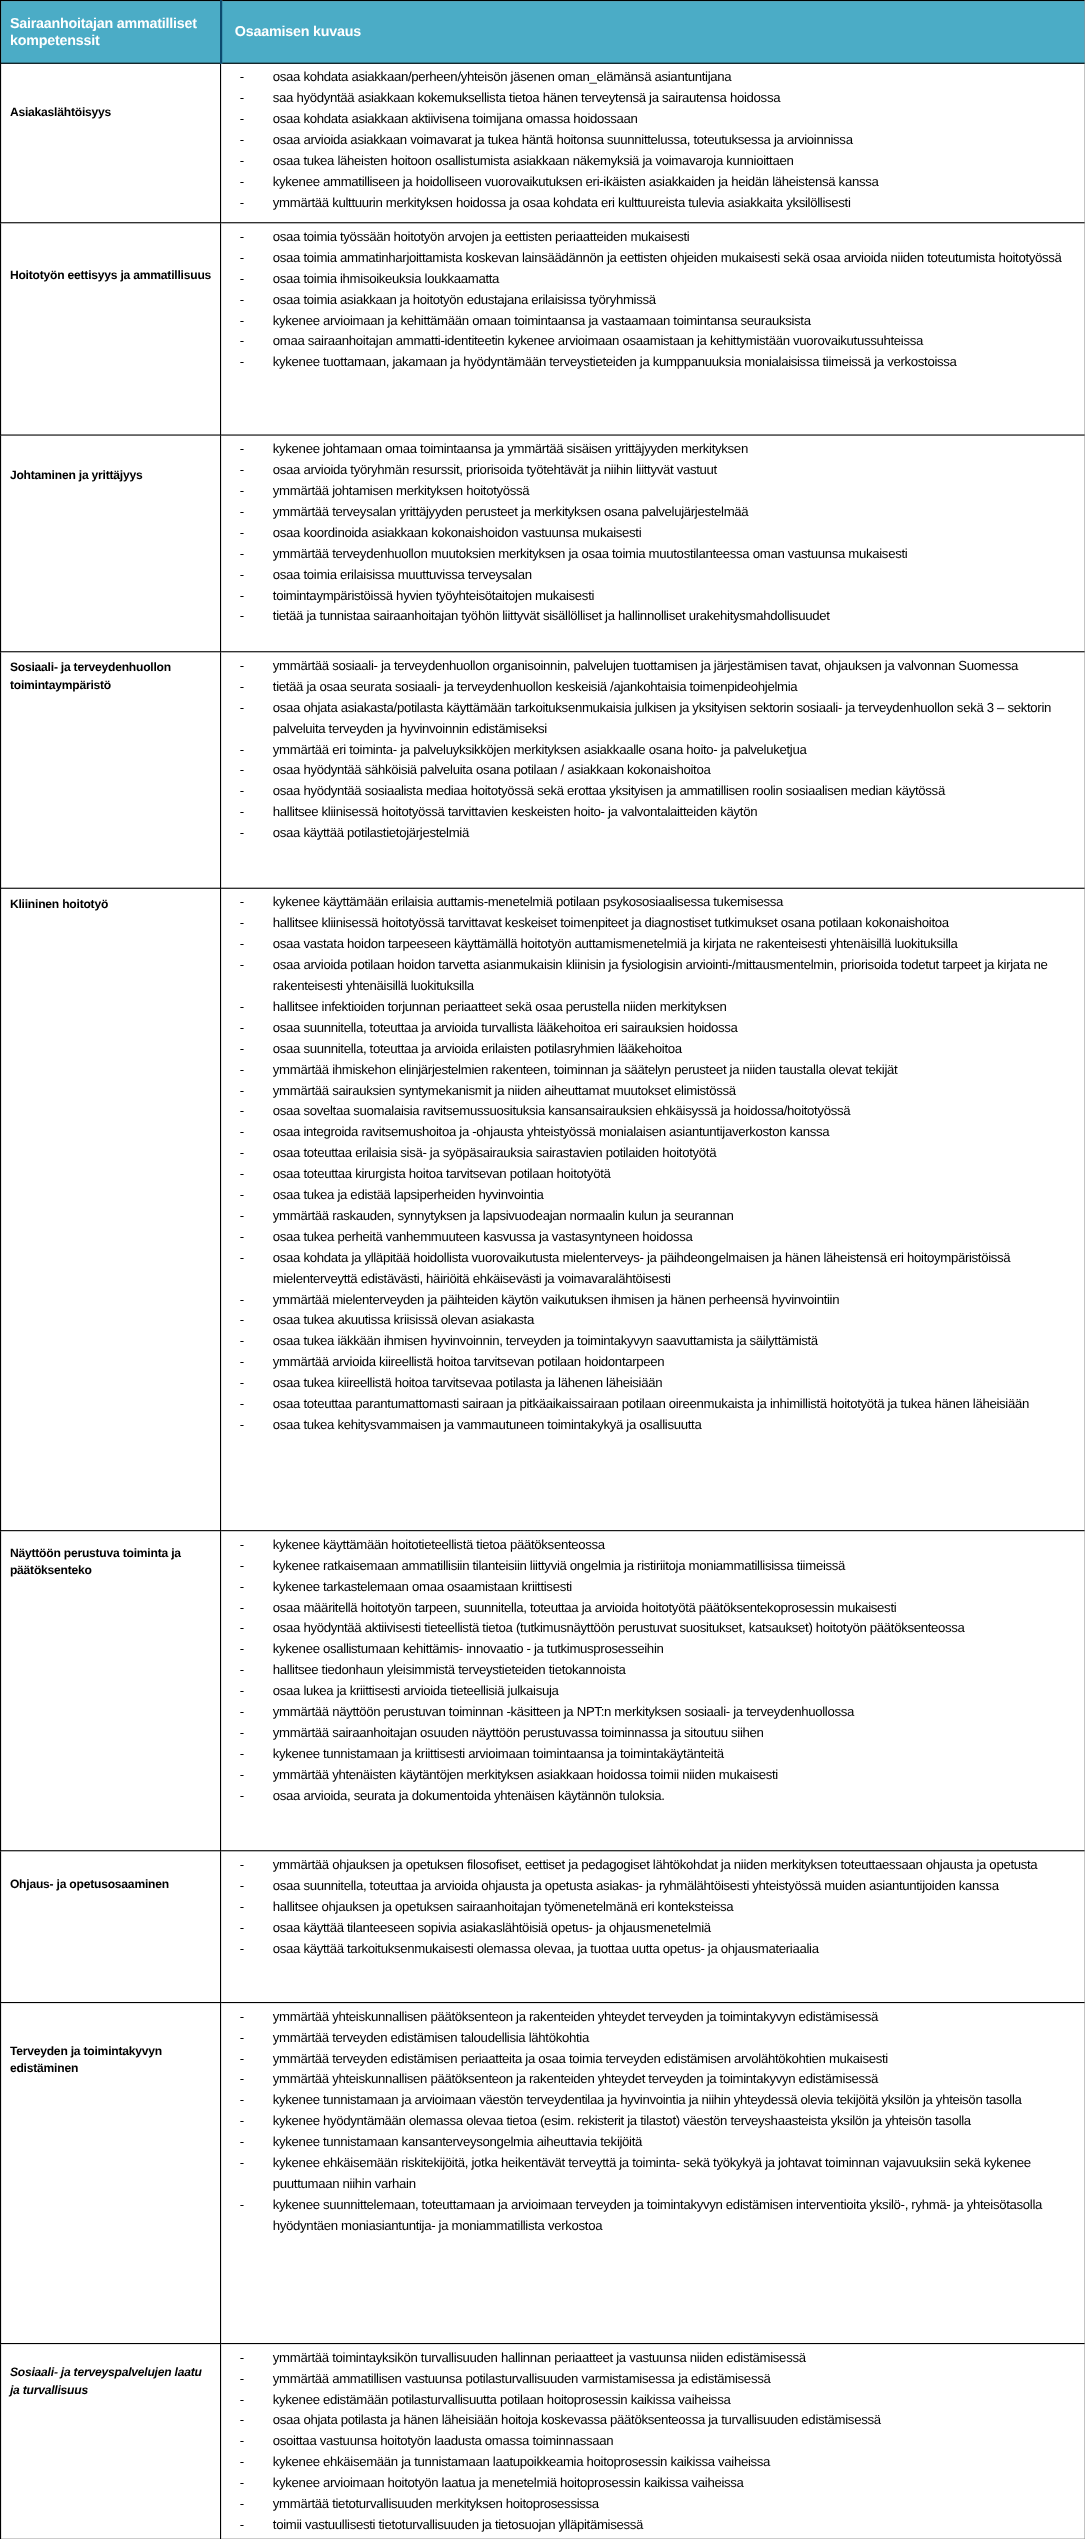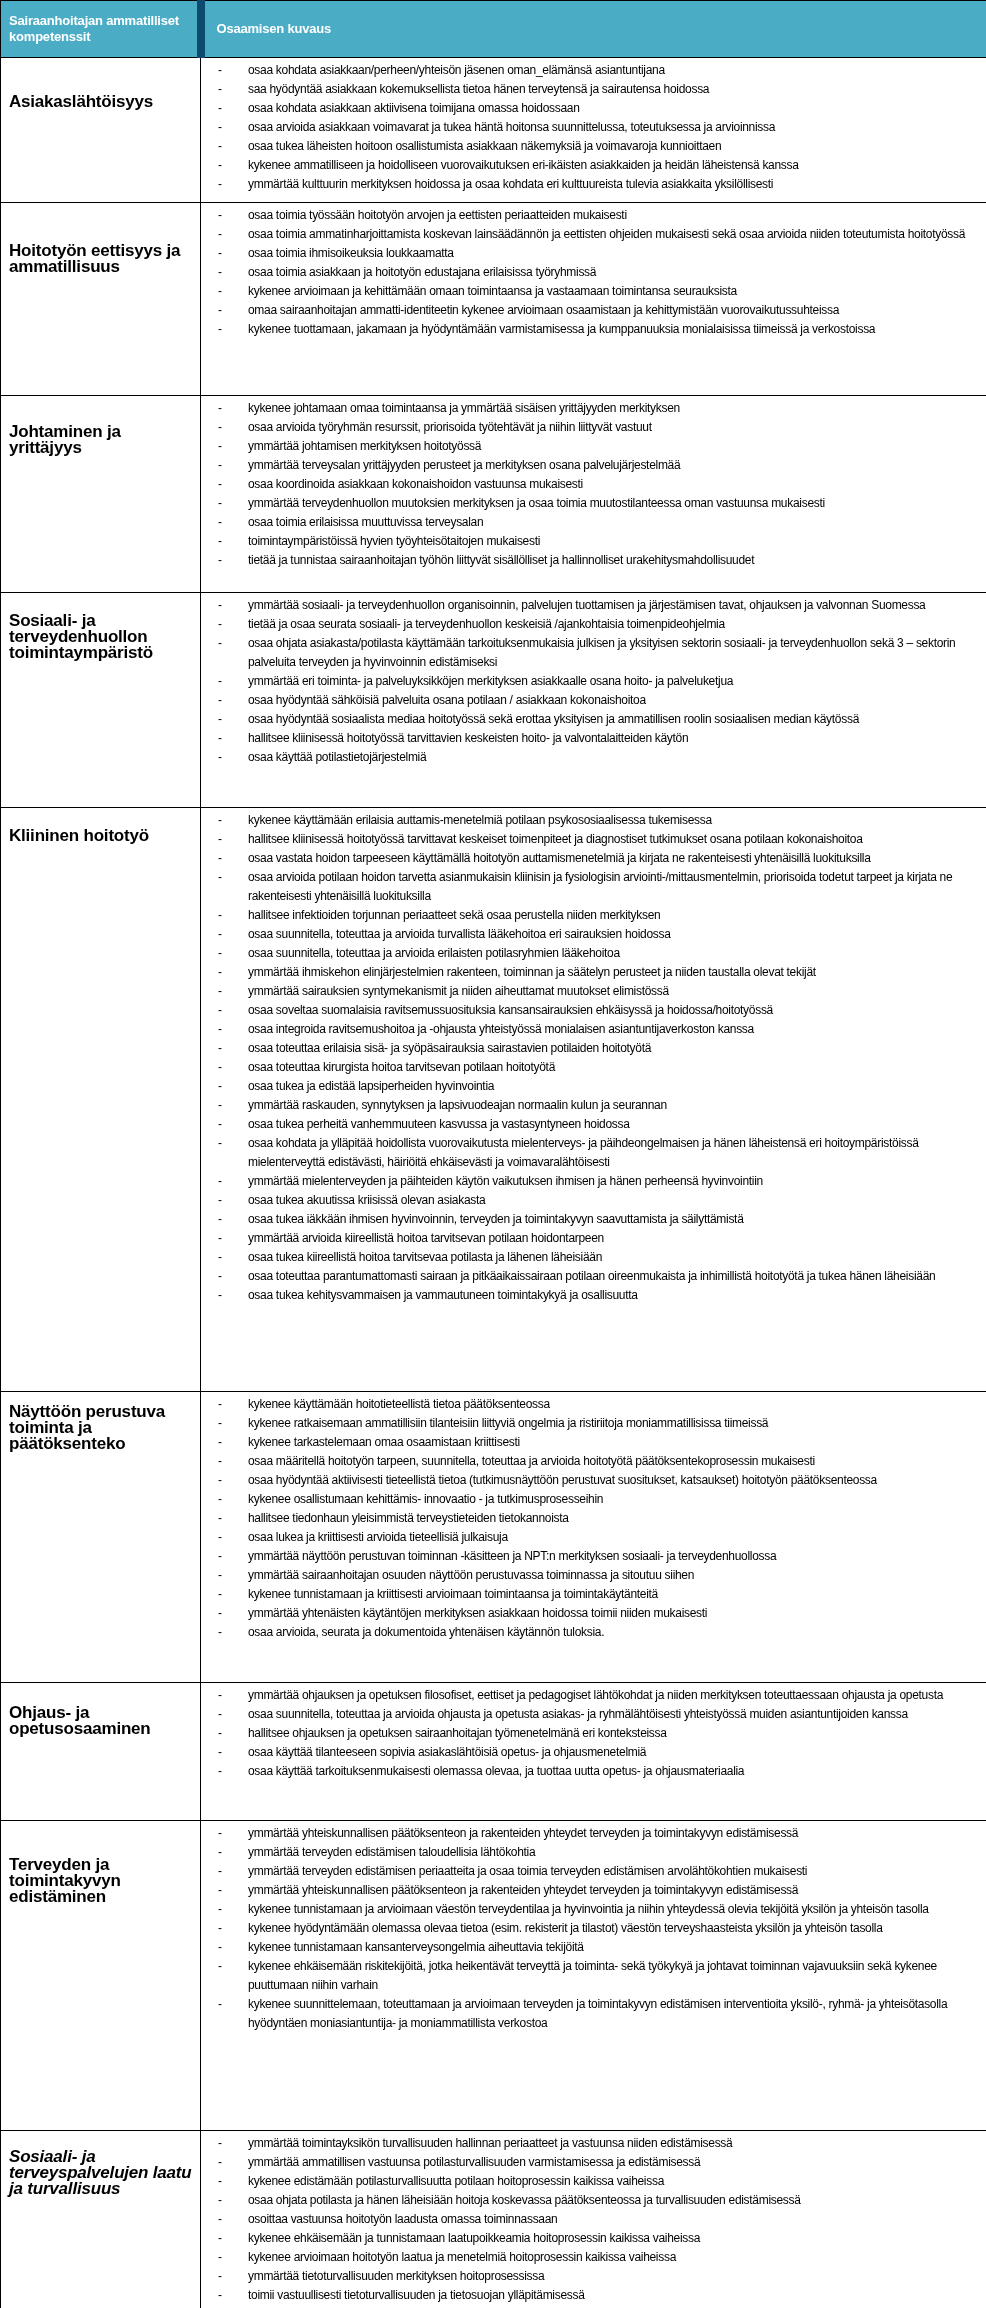--- a/index.html
+++ b/index.html
@@ -30,27 +30,27 @@
     background:var(--header-bg);
     color:var(--header-text);
     font-size:13px;
     font-weight:bold;
     text-align:left;
     letter-spacing:-0.2px;
     vertical-align:middle;
     padding:4px 8px;
     line-height:16px;
   }
-  th.desc-head{border-left:8px solid #0c4a6e;padding-left:12px;}
+  th.desc-head{border-left:2px solid #0c4a6e;padding-left:12px;}
   .label-cell{
-    font-size:17px;
+    font-size:11px;
     font-weight:bold;
     letter-spacing:-0.2px;
     line-height:16px;
-    padding:20px 8px;
+    padding:6px 8px;
   }
   .desc-cell{padding:3px 6px 3px 0;}
   ul.desc-list{list-style:none;margin:0;padding:0;}
   ul.desc-list li{
     display:flex;
     font-size:12px;
     line-height:19px;
     letter-spacing:-0.3px;
   }
   ul.desc-list .dash{
@@ -168,21 +168,21 @@
     <span class="txt">kykenee arvioimaan ja kehittämään omaan toimintaansa ja vastaamaan toimintansa seurauksista</span>
   </li>
 
   <li>
     <span class="dash">-</span>
     <span class="txt">omaa sairaanhoitajan ammatti-identiteetin kykenee arvioimaan osaamistaan ja kehittymistään vuorovaikutussuhteissa</span>
   </li>
 
   <li>
     <span class="dash">-</span>
-    <span class="txt">kykenee tuottamaan, jakamaan ja hyödyntämään varmistamisessa ja kumppanuuksia monialaisissa tiimeissä ja verkostoissa</span>
+    <span class="txt">kykenee tuottamaan, jakamaan ja hyödyntämään terveystieteiden ja kumppanuuksia monialaisissa tiimeissä ja verkostoissa</span>
   </li>
 </ul>
     </td>
   </tr>
 
   <tr>
     <td class="label-cell">Johtaminen ja yrittäjyys</td>
     <td class="desc-cell">
       <ul class="desc-list">
   <li>

